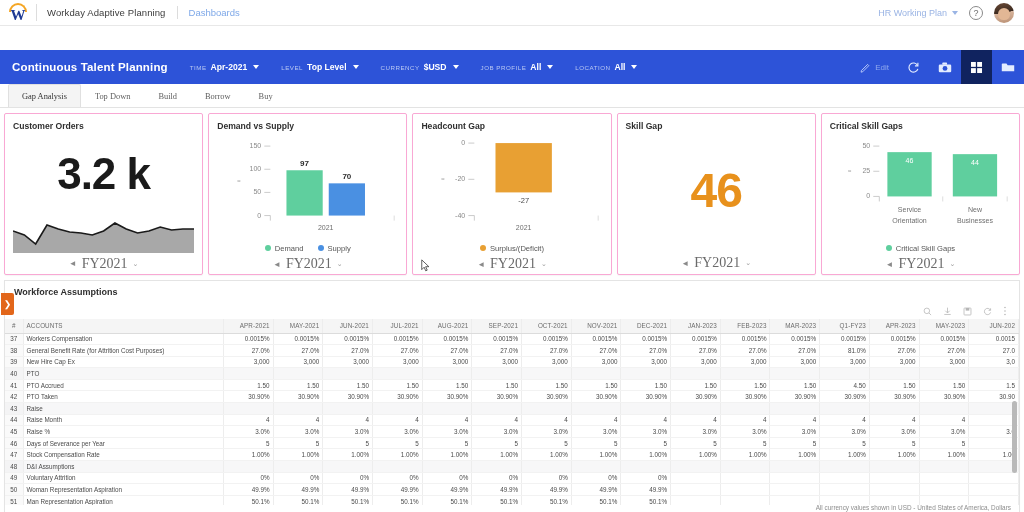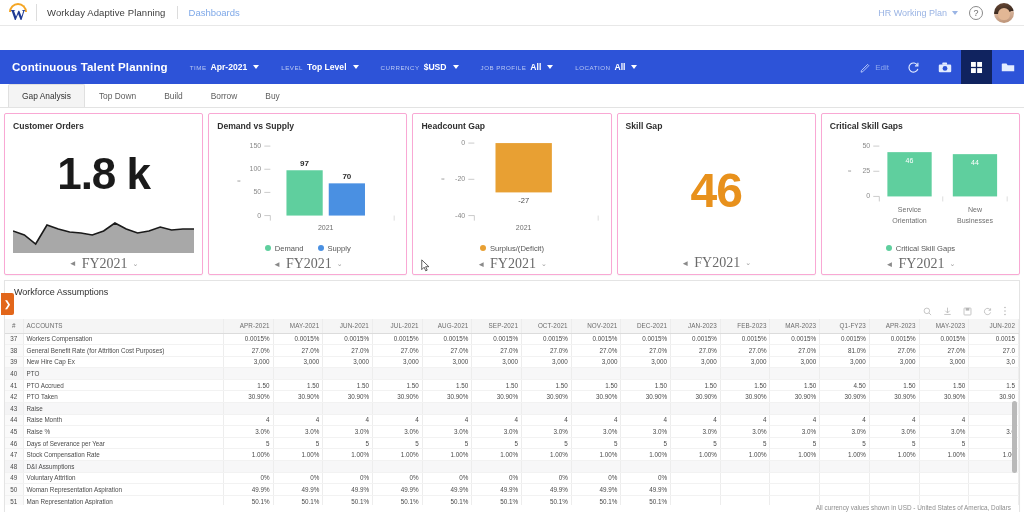--- a/index.html
+++ b/index.html
@@ -83,20 +83,21 @@
   .tabs {
     height: 24px; display: flex; align-items: stretch;
     background: #ffffff; border-bottom: 1px solid #e3e3e3;
     padding-left: 8px;
   }
   .tab {
     font-size: 8.4px; color: #5e5e5e;
     display: flex; align-items: center;
     padding: 0 13px; border: 1px solid transparent;
     border-bottom: none;
+    font-family: Liberation Serif, serif;
   }
   .tab.sel {
     background: #f4f4f4; border-color: #e0e0e0;
     color: #333; border-radius: 2px 2px 0 0;
   }
   
   .cards {
     display: flex; gap: 5px; padding: 5px 4px 0 4px;
     background: #ffffff; height: 167px;
   }
@@ -133,21 +134,21 @@
   .leg-dot { width: 6px; height: 6px; border-radius: 50%; }
   .leg-txt { font-size: 7.6px; color: #555; }
   
   .wf-panel {
     margin: 5px 4px 0 4px;
     border: 1px solid #e4e4e4; background: #fff;
     height: 234px; position: relative;
     box-shadow: 0 1px 1px rgba(0,0,0,0.04);
   }
   .wf-head { height: 22px; display: flex; align-items: center; padding-left: 9px; }
-  .wf-title { font-size: 9px; font-weight: normal; color: #2f2f2f; }
+  .wf-title { font-size: 9px; font-weight: bold; color: #2f2f2f; }
   .wf-toolbar {
     height: 16px; display: flex; align-items: center;
     justify-content: flex-end; gap: 11px; padding-right: 12px;
   }
   .tb-ic { color: #b5b5b5; display: flex; align-items: center; }
   .sidetab {
     position: absolute; left: -4px; top: 12px;
     width: 13px; height: 22px;
     background: #e2661a; border-radius: 0 2px 2px 0;
     display: flex; align-items: center; justify-content: center;
@@ -285,21 +286,21 @@
   <div class="tab">Build</div>
   <div class="tab">Borrow</div>
   <div class="tab">Buy</div>
 </div>
 
 <div class="cards">
 
   <div class="card">
     <div class="card-title">Customer Orders</div>
     <div class="card-body">
-      <div class="bignum">1.8 k</div>
+      <div class="bignum">3.2 k</div>
       <svg class="spark" viewBox="0 0 180 36" preserveAspectRatio="none">
         <polygon fill="#a8a8a8" points="0,14 11.25,18 22.5,27 33.75,8 45,12 56.25,15 67.5,16 78.75,18 90,14 101.25,6 112.5,12 123.75,16 135,14 146.25,10 157.5,13 168.75,12 180,12 180,36 0,36"></polygon>
         <polyline fill="none" stroke="#1a1a1a" stroke-width="1.6" points="0,14 11.25,18 22.5,27 33.75,8 45,12 56.25,15 67.5,16 78.75,18 90,14 101.25,6 112.5,12 123.75,16 135,14 146.25,10 157.5,13 168.75,12 180,12"></polyline>
       </svg>
     </div>
     <div class="card-foot">
       <span class="foot-arrow">◄</span>
       <span class="foot-lbl">FY2021</span>
       <span class="foot-car">⌄</span>
     </div>

